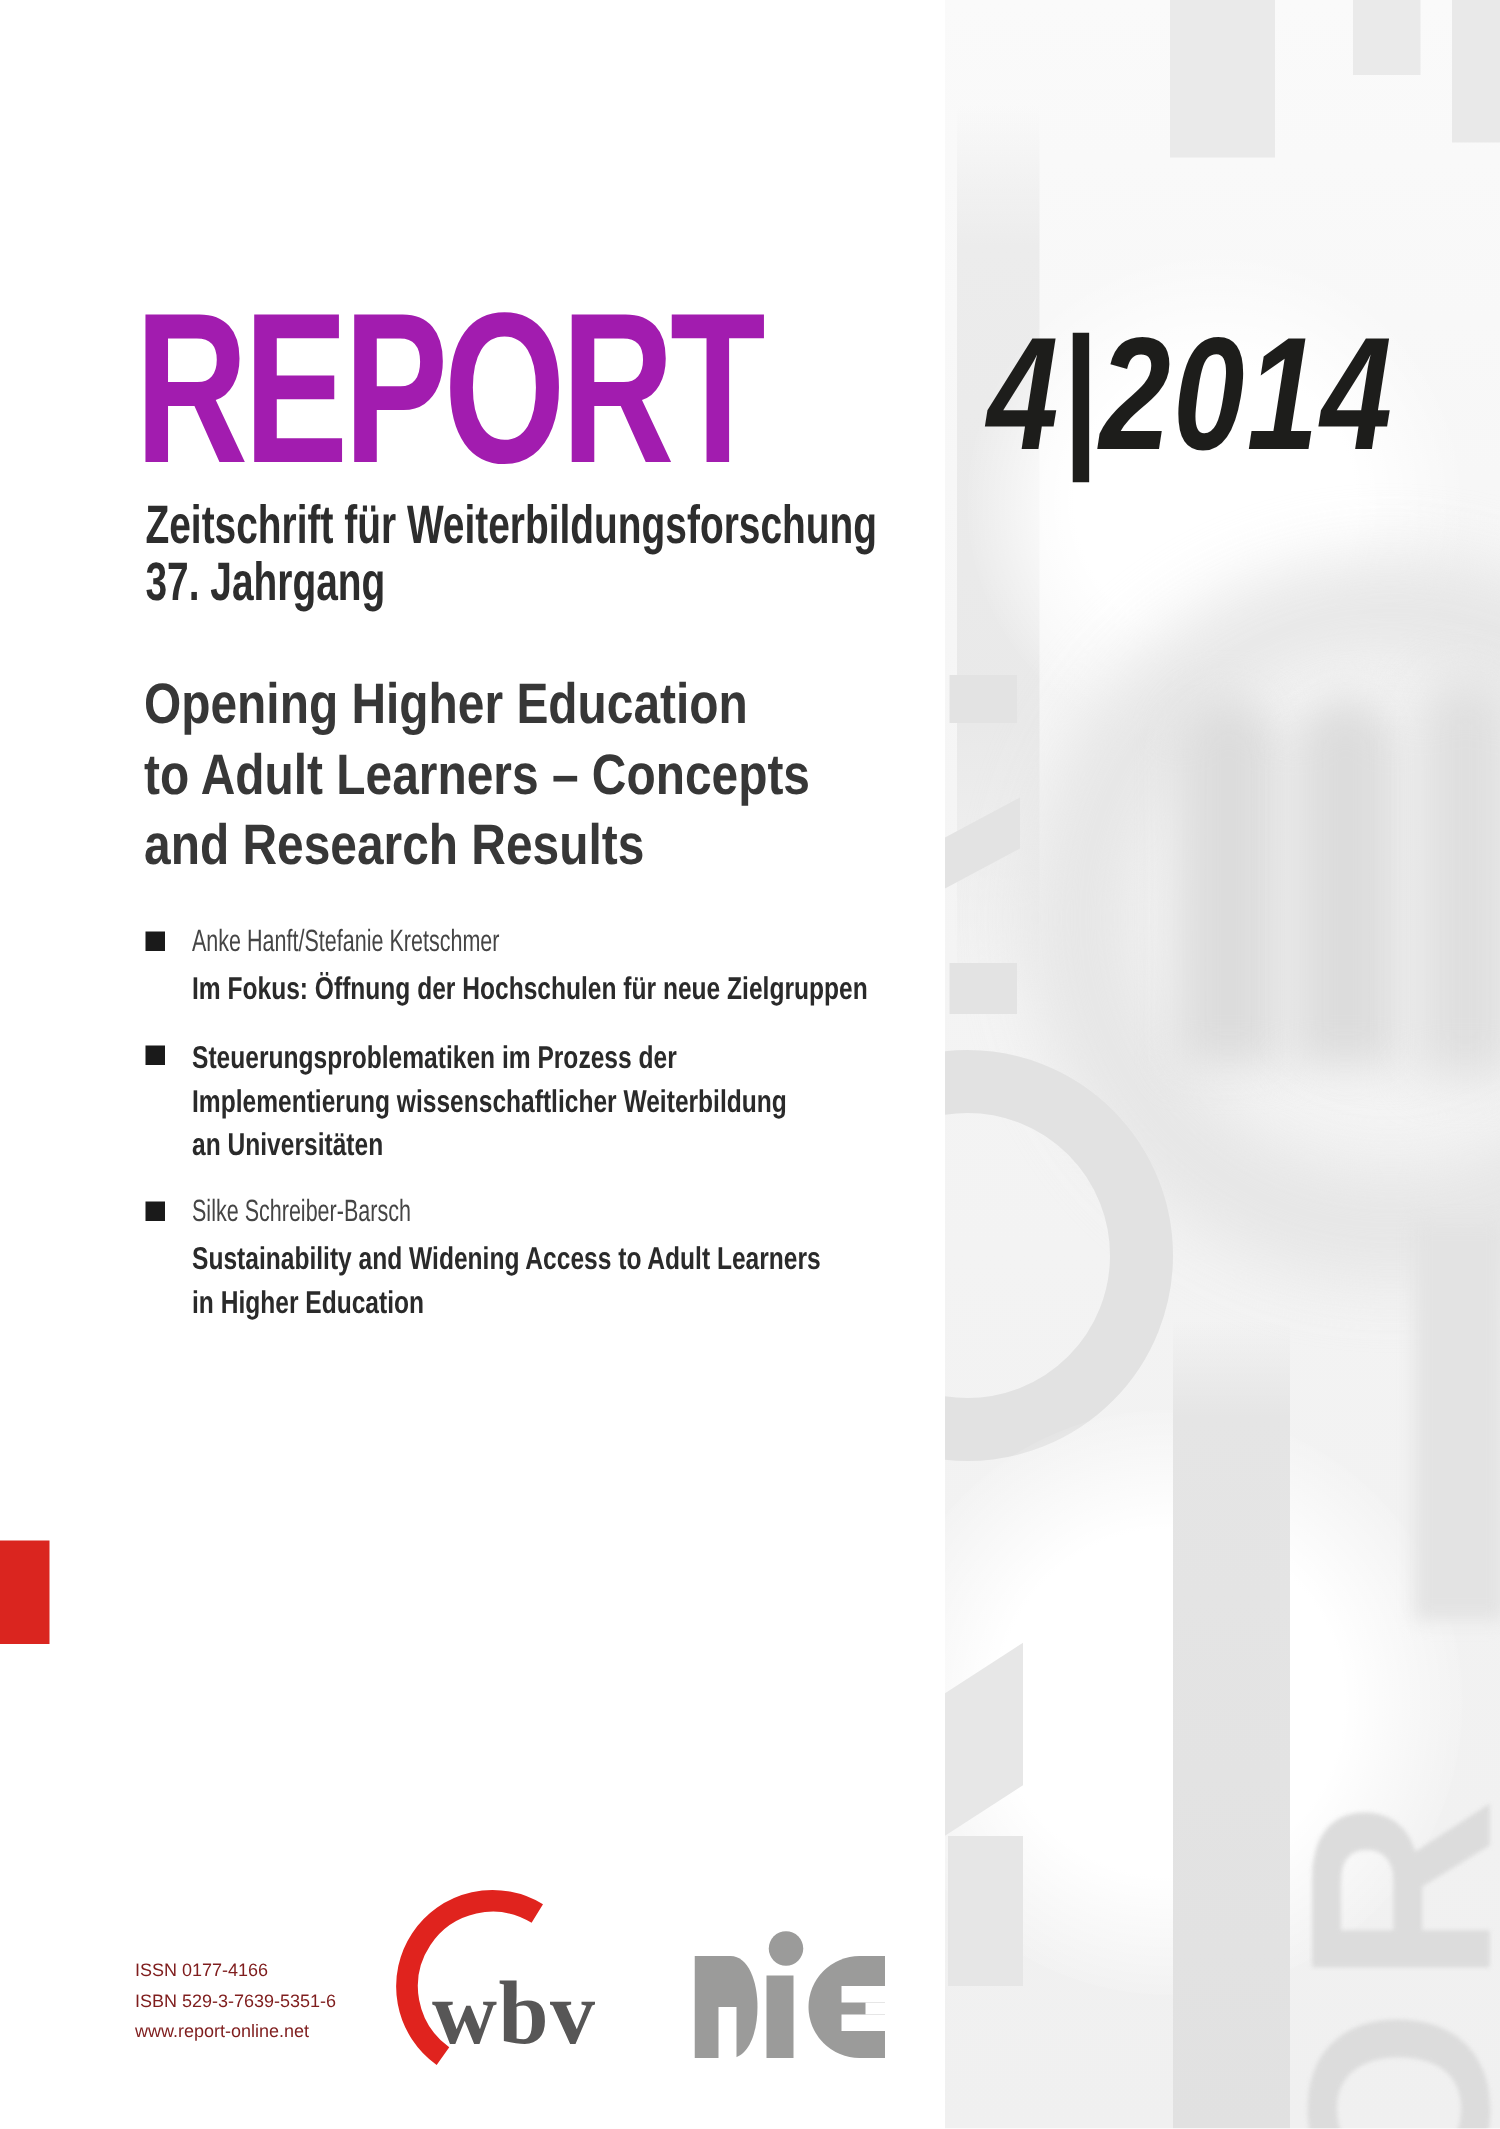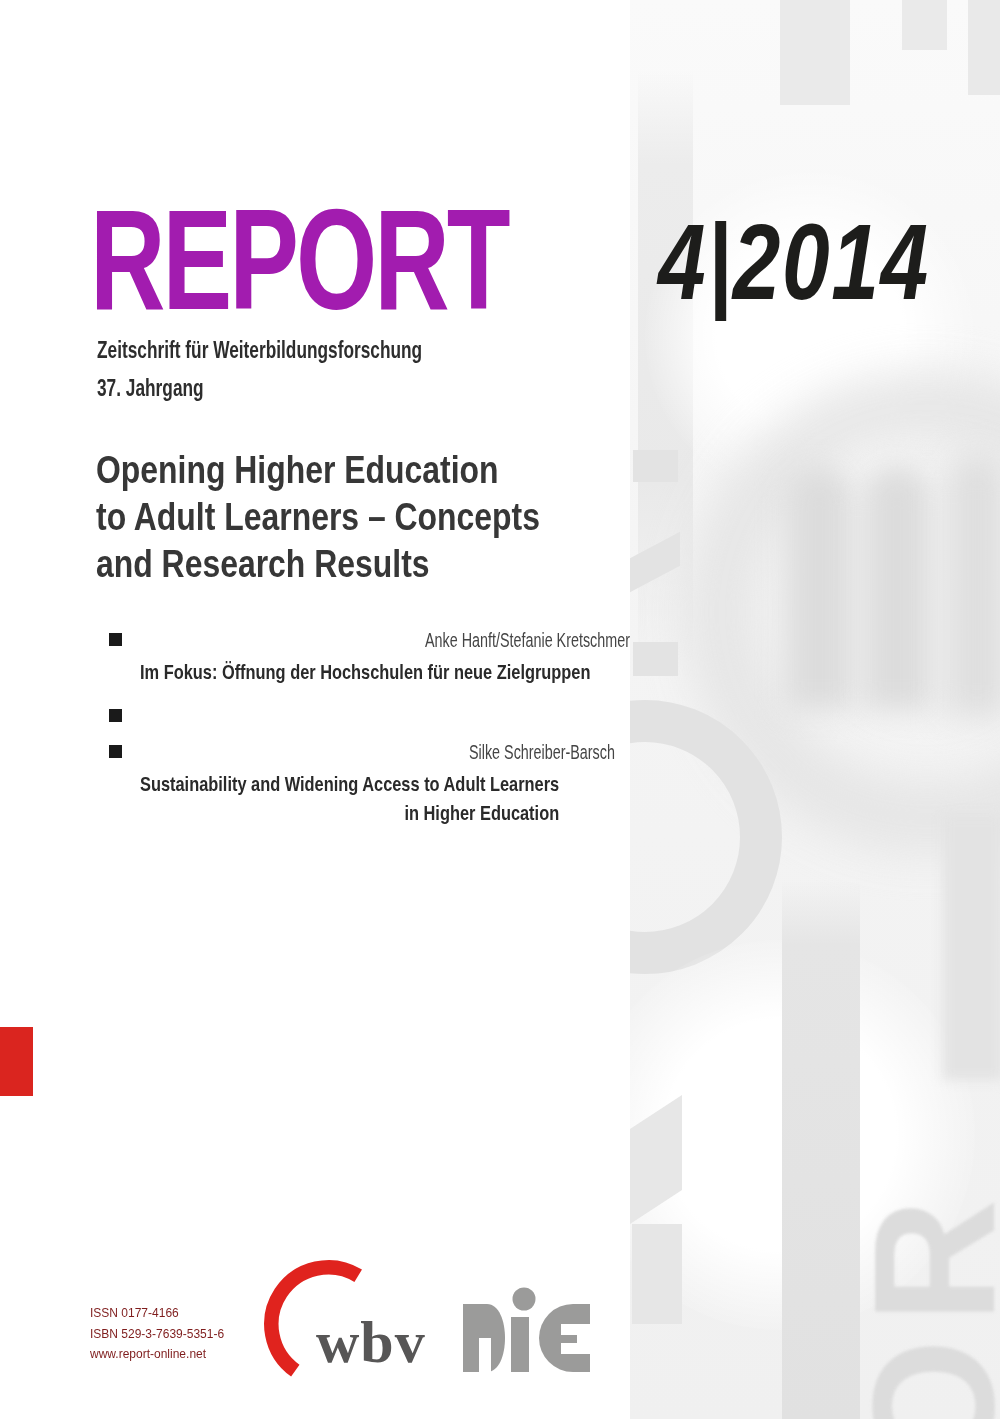--- a/index.html
+++ b/index.html
@@ -42,41 +42,41 @@
   
   .cx{display:inline-block;transform-origin:0 0;white-space:nowrap;}
   .s73{transform:scaleX(.73);} .s80{transform:scaleX(.80);} .s72{transform:scaleX(.72);}
   .s84{transform:scaleX(.84);} .s70{transform:scaleX(.70);} .s78{transform:scaleX(.78);}
 
   
   .report-title{position:absolute;left:90px;top:188px;margin:0;font-size:143px;line-height:1;
                 font-weight:bold;letter-spacing:-4px;color:#a21caf;}
   .issue-number{position:absolute;left:658px;top:209px;font-size:107px;line-height:1;
                 font-weight:bold;letter-spacing:2px;color:#1d1d1b;font-style:italic;}
-  .subtitle-block{position:absolute;left:97px;top:331px;font-size:24px;line-height:38px;
+  .subtitle-block{position:absolute;left:97px;top:331px;font-size:36px;line-height:38px;
                   font-weight:bold;color:#2d2d2d;}
 
   
   .cover-title{position:absolute;left:96px;top:447px;margin:0;font-size:38px;line-height:47px;
                font-weight:bold;color:#373737;}
 
   
-  .articles{position:absolute;left:96px;top:615px;margin:12px;padding:0;list-style:none;width:520px;text-align:right;}
+  .articles{position:absolute;left:96px;top:615px;margin:0;padding:0;list-style:none;width:520px;}
   .article-item{display:flex;align-items:flex-start;margin:0 0 17px 0;}
   .bullet{flex:0 0 auto;width:13px;height:13px;background:#1a1a1a;margin:6px 18px 0 1px;}
   .article-text{flex:1 1 auto;}
   .authors{font-size:20.5px;line-height:26px;font-weight:normal;color:#454545;margin-bottom:4px;}
   .article-title{font-size:21px;line-height:29px;font-weight:bold;color:#2a2a2a;}
 
   
   .red-tab{position:absolute;left:0;top:1027px;width:33px;height:69px;background:#da251f;}
   .imprint{position:absolute;left:90px;top:1303px;font-size:12px;line-height:20.5px;color:#7f1d1d;}
   .wbv-logo{position:absolute;left:262px;top:1256px;width:200px;height:135px;}
   .wbv-arc{position:absolute;left:0;top:0;}
-  .wbv-text{position:absolute;left:54px;top:56px;font-family:"Liberation Serif","DejaVu Serif",serif;
+  .wbv-text{position:absolute;left:26px;top:56px;font-family:"Liberation Serif","DejaVu Serif",serif;
             font-weight:bold;font-size:60px;line-height:1;color:#575656;letter-spacing:1px;}
   .die-logo{position:absolute;left:463px;top:1286px;width:127px;height:86px;}
   .sr-only{position:absolute;width:1px;height:1px;overflow:hidden;clip:rect(0 0 0 0);white-space:nowrap;}
 </style>
 </head>
 <body>
 
 <div class="page">
 
   <div class="right-panel">
@@ -134,20 +134,27 @@
         <div class="article-title">
           <span class="cx s78">
             <span style="display:block">Im Fokus: Öffnung der Hochschulen für neue Zielgruppen</span>
           </span>
         </div>
       </div>
     </li>
     <li class="article-item">
       <span class="bullet"></span>
       <div class="article-text">
+        <div class="article-title">
+          <span class="cx s78">
+            <span style="display:block">Steuerungsproblematiken im Prozess der</span>
+            <span style="display:block">Implementierung wissenschaftlicher Weiterbildung</span>
+            <span style="display:block">an Universitäten</span>
+          </span>
+        </div>
       </div>
     </li>
     <li class="article-item">
       <span class="bullet"></span>
       <div class="article-text">
         <div class="authors">
           <span class="cx s70">Silke Schreiber-Barsch</span>
         </div>
         <div class="article-title">
           <span class="cx s78">

